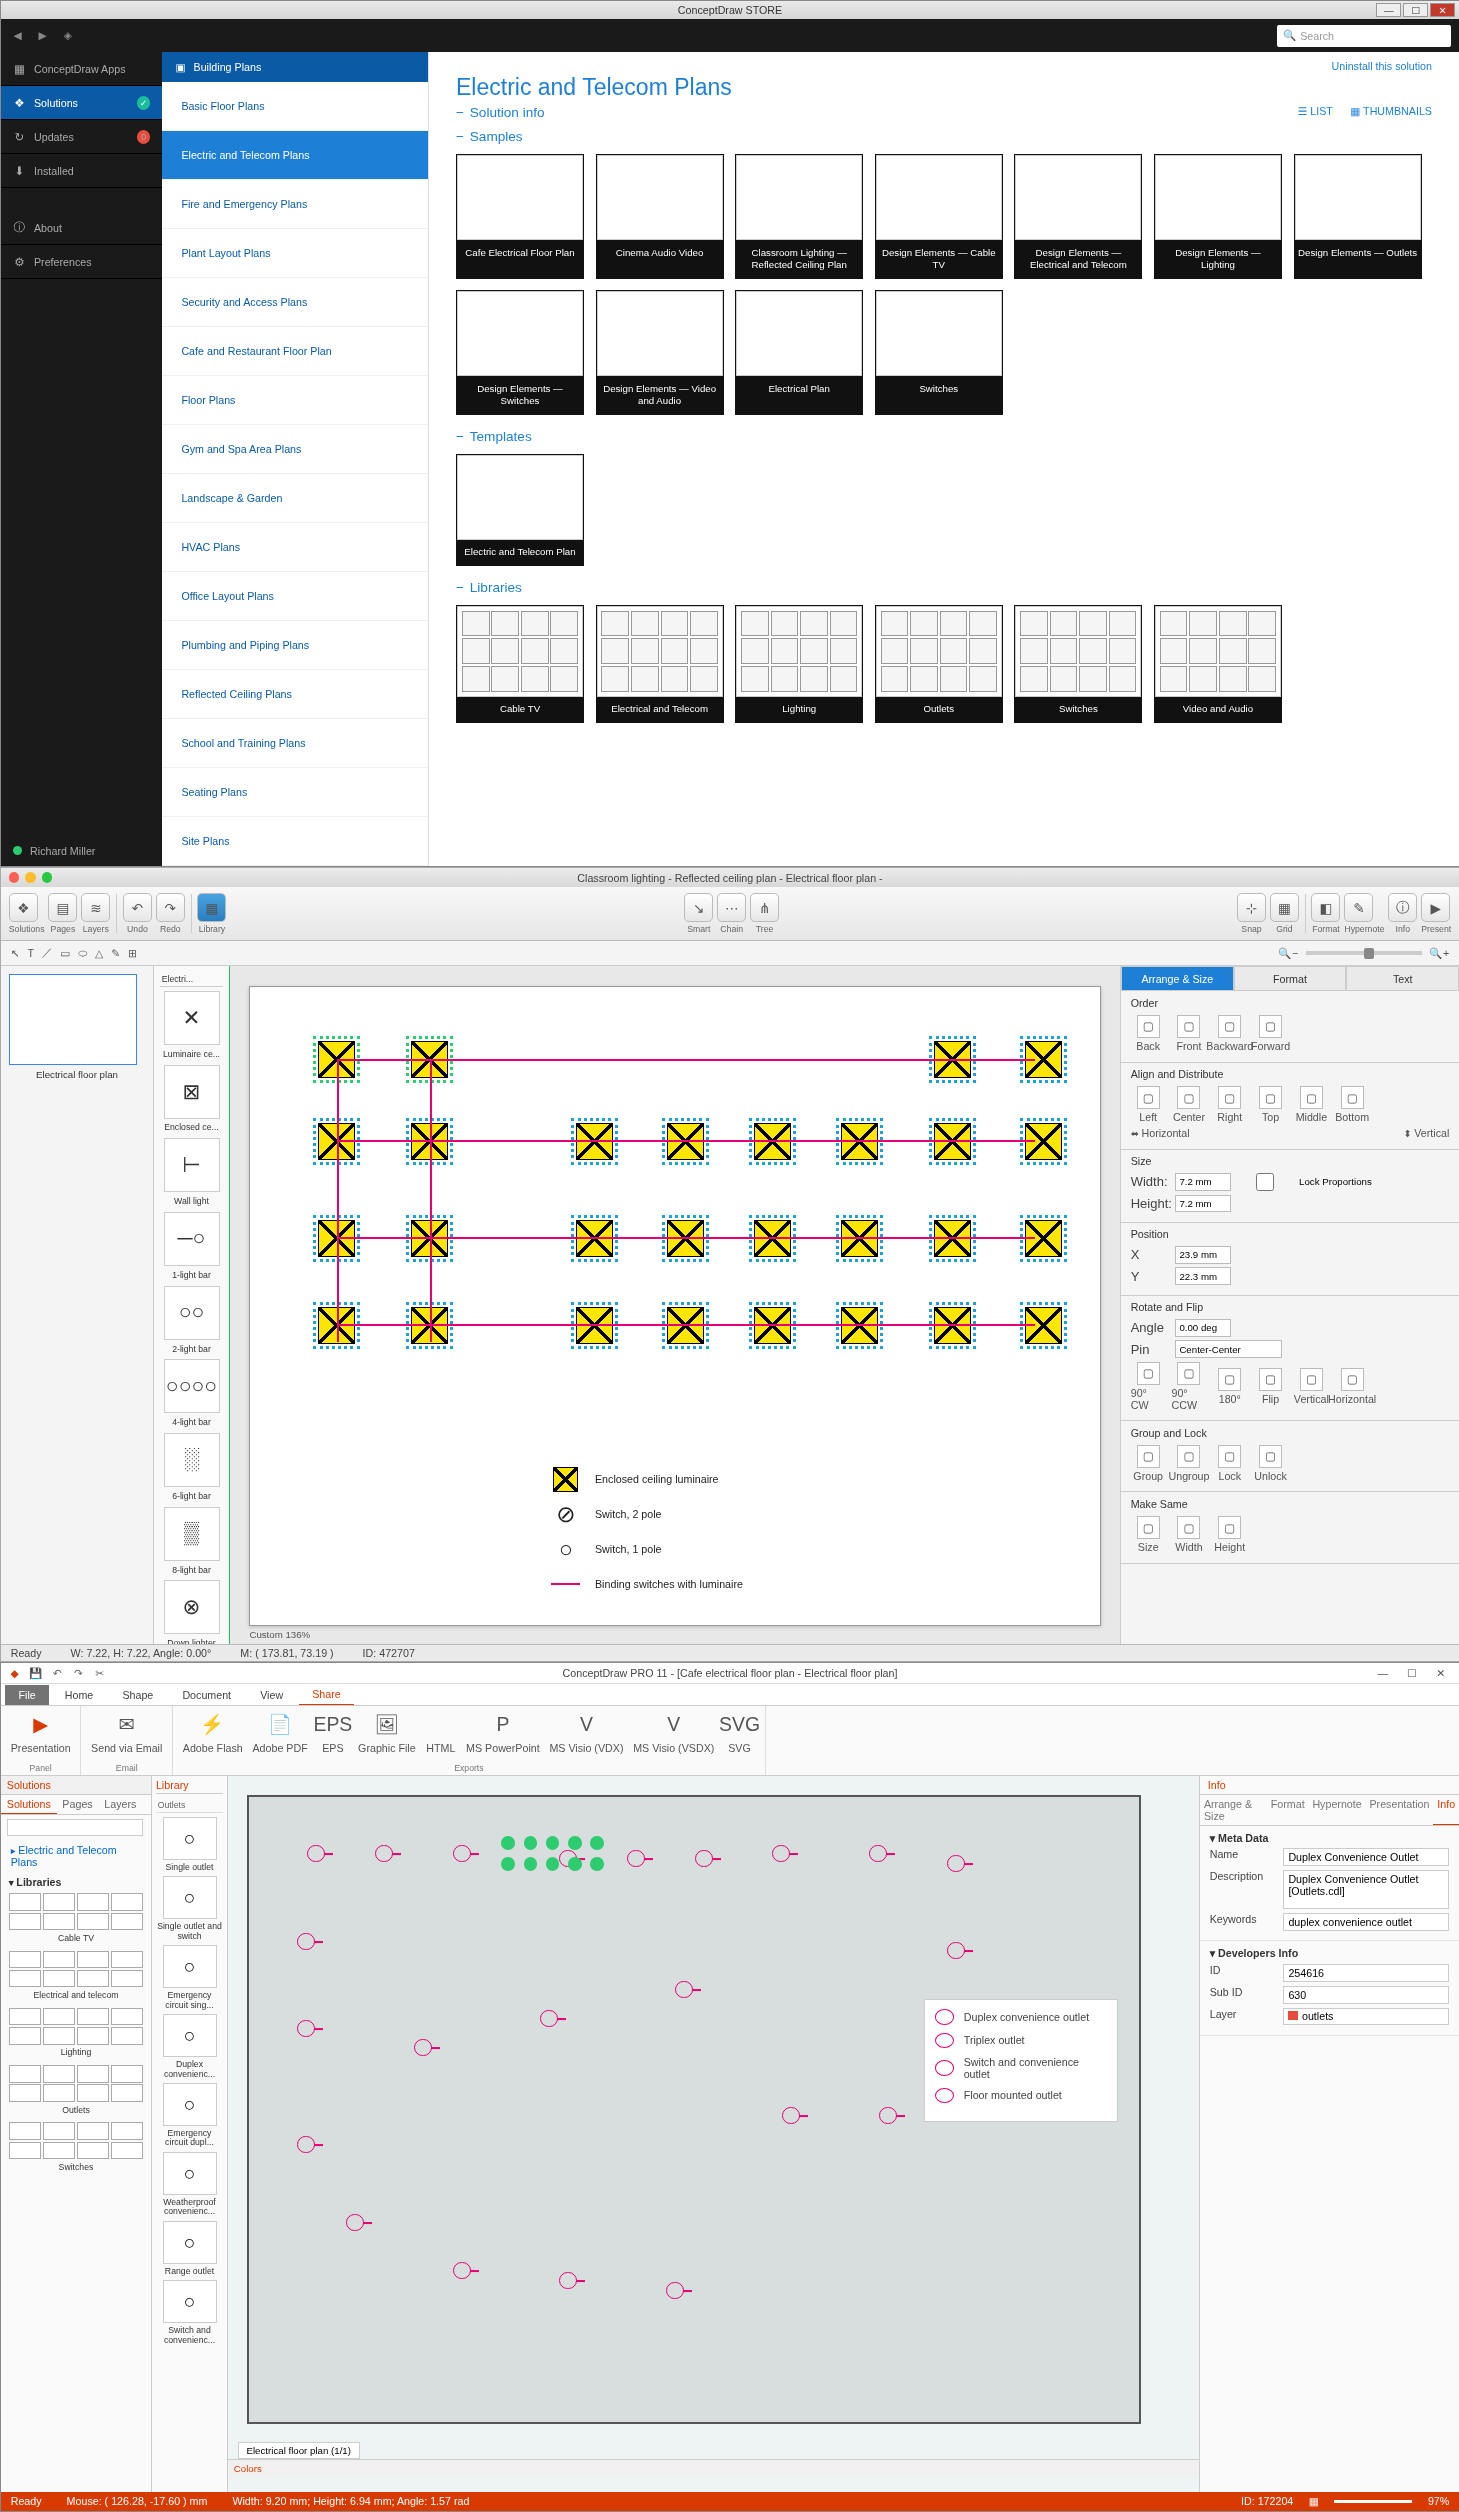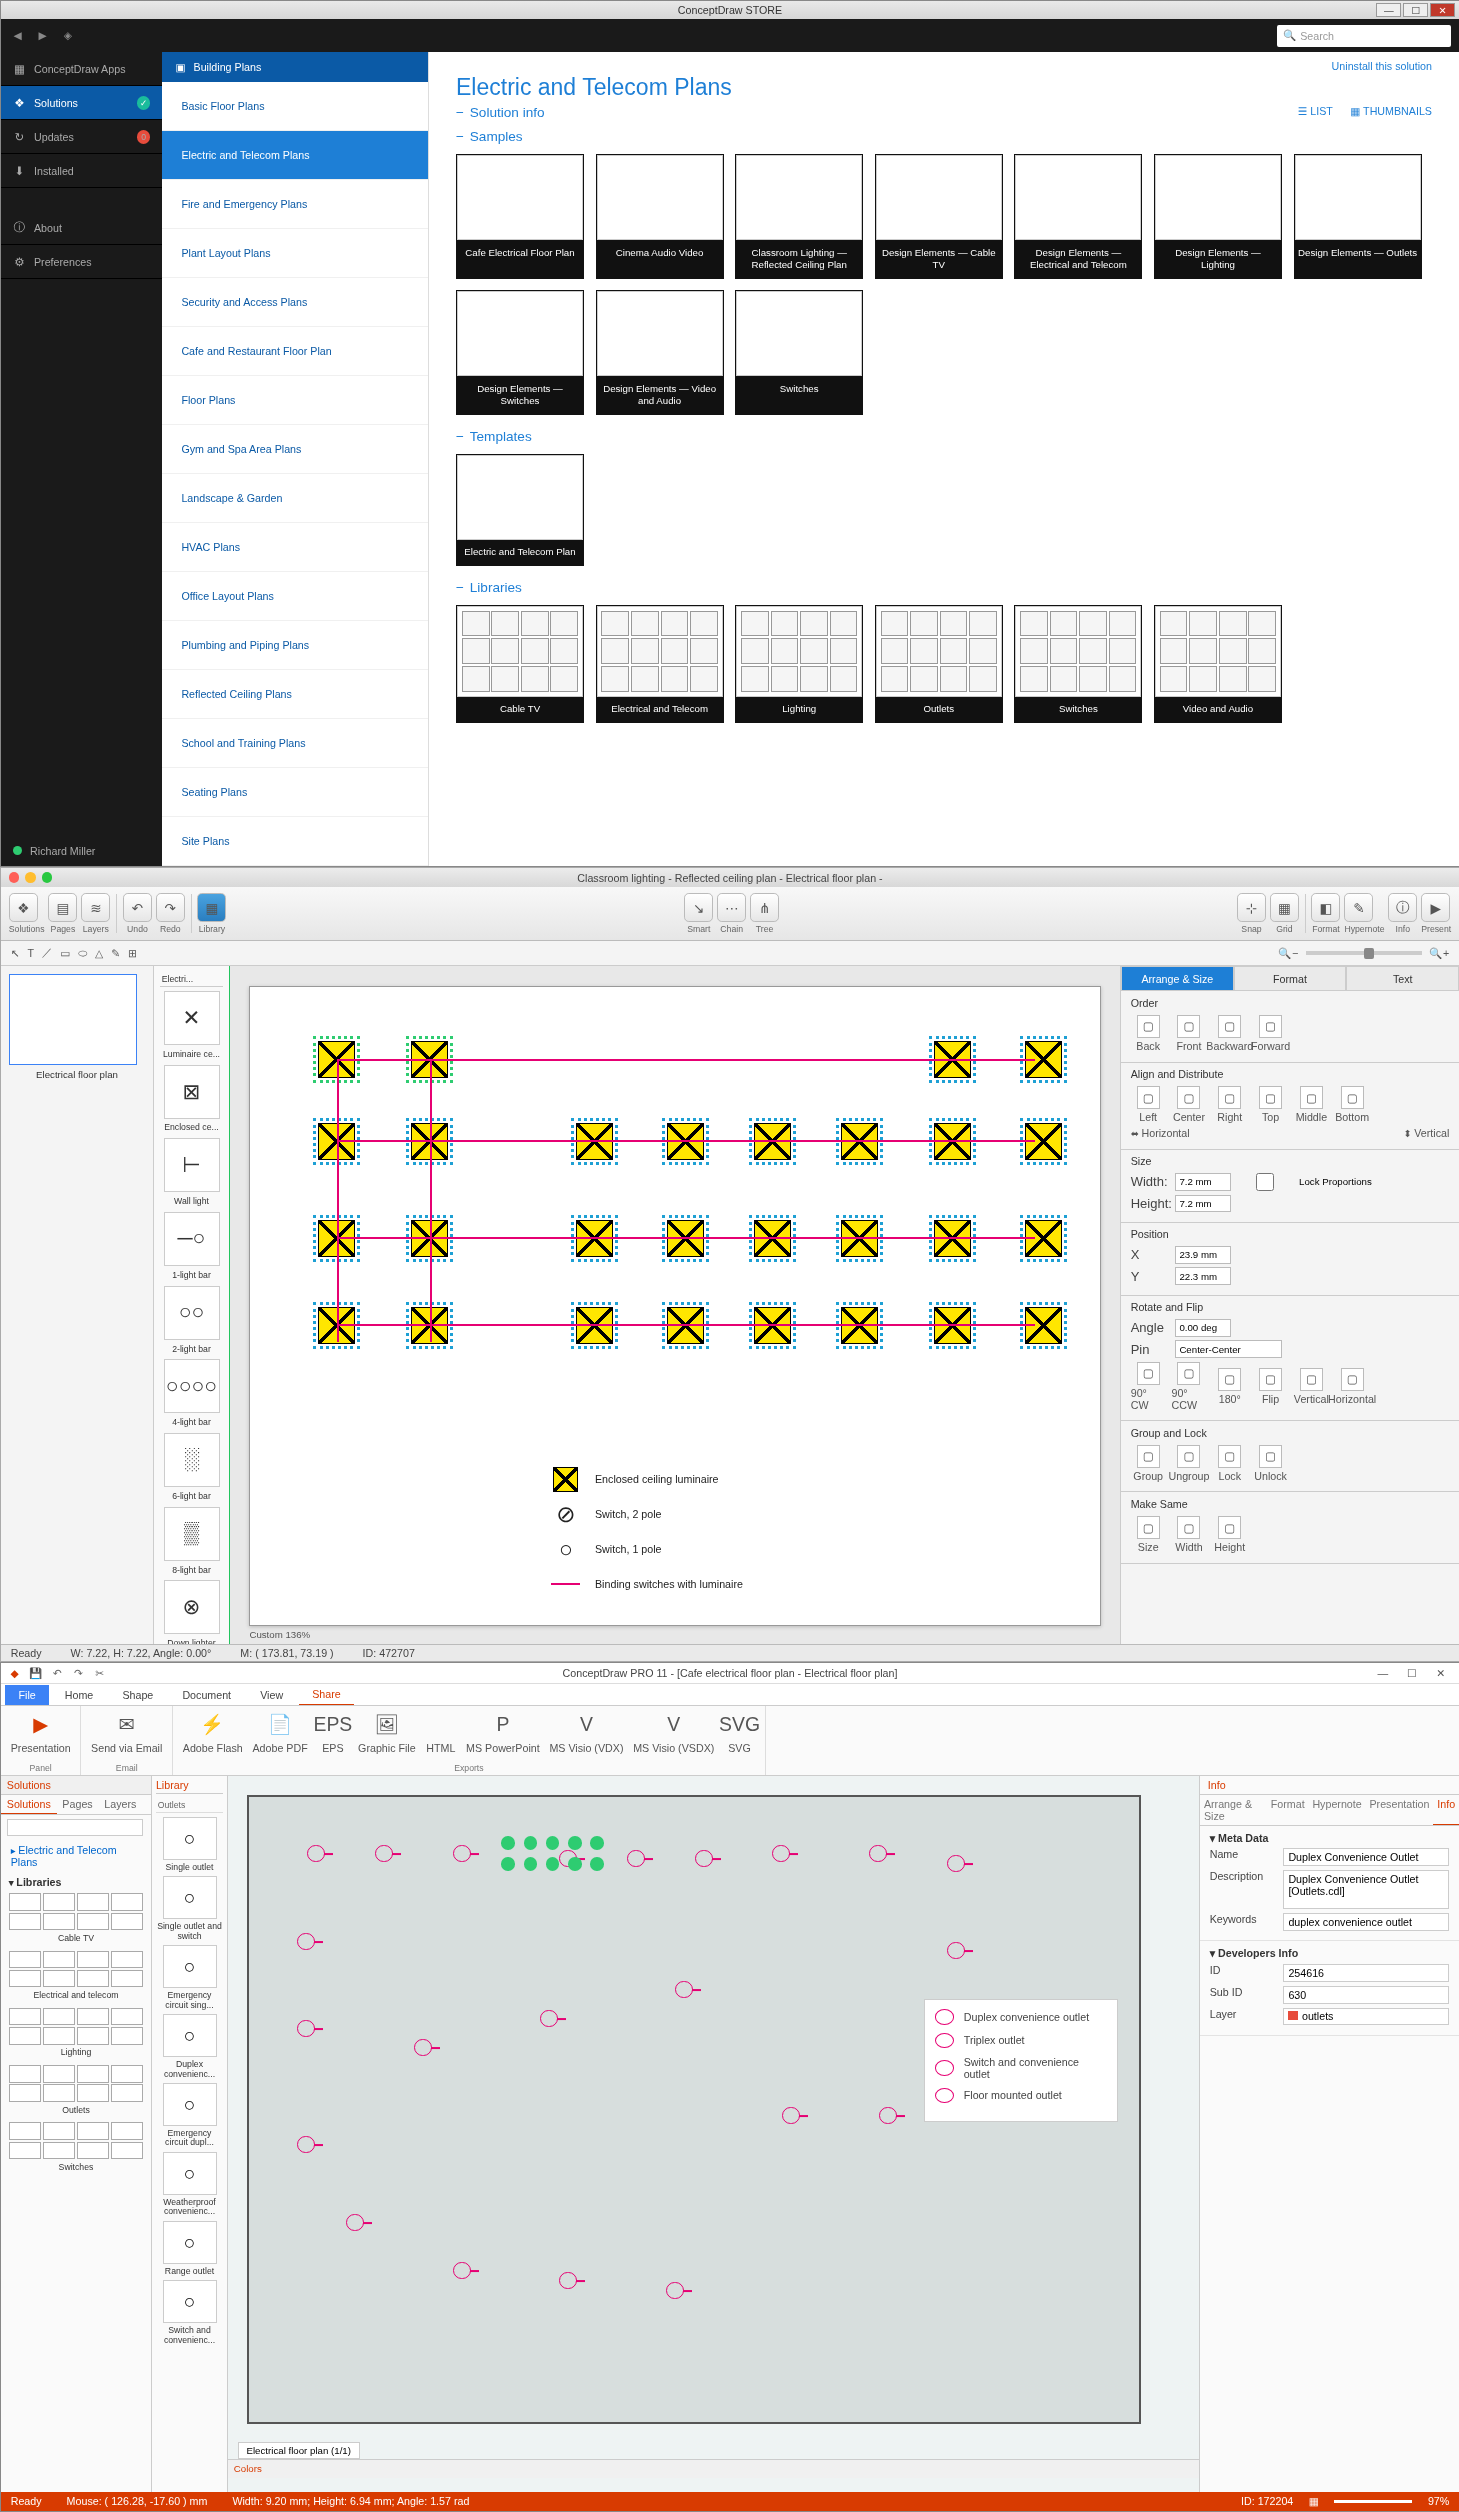--- a/index.html
+++ b/index.html
@@ -80,21 +80,21 @@
 .a2-sb{height:17.4px;background:#eaeaea;border-top:1px solid #bbb;display:flex;align-items:center;gap:29px;padding:0 9.7px;font-size:9.7px;color:#444}
 
 .app3{width:100%;height:850px;background:#fff;display:flex;flex-direction:column;border:1px solid #888}
 .a3-qa{height:21.3px;background:#fff;border-bottom:1px solid #ddd;display:flex;align-items:center;padding:0 5.8px;gap:5.8px;position:relative}
 .a3-qa .ico{width:15.5px;height:15.5px;display:flex;align-items:center;justify-content:center;font-size:10.7px;color:#666}
 .a3-qa .ttl{position:absolute;left:50%;transform:translateX(-50%);font-size:10.7px;color:#444}
 .a3-qa .wbt{position:absolute;right:5.8px;display:flex;gap:3.9px}
 .a3-qa .wbt span{width:25px;height:15.5px;display:flex;align-items:center;justify-content:center;font-size:10.7px;color:#555}
 .a3-rib-tabs{height:21.3px;display:flex;align-items:flex-end;padding-left:3.9px;gap:1.9px;border-bottom:1px solid #ccc}
 .a3-rib-tabs .t{padding:3.9px 13.6px;font-size:10.7px;color:#444}
-.a3-rib-tabs .t.file{background:#3b82f6;color:#fff}
+.a3-rib-tabs .t.file{background:#737373;color:#fff}
 .a3-rib-tabs .t.on{color:#d83b01;border-bottom:1.9px solid #d83b01}
 .a3-rib{height:70px;border-bottom:1px solid #ccc;display:flex;background:#fafafa}
 .a3-rib .g{border-right:1px solid #ddd;padding:3.9px 9.7px 1.9px;display:flex;flex-direction:column;align-items:center;gap:1.9px}
 .a3-rib .g .ics{display:flex;gap:9.7px}
 .a3-rib .g .ic{display:flex;flex-direction:column;align-items:center;gap:1.9px;font-size:8.7px;color:#555}
 .a3-rib .g .ic .b{width:31px;height:31px;display:flex;align-items:center;justify-content:center;font-size:19.4px}
 .a3-rib .g .gl{font-size:8.7px;color:#777;margin-top:auto}
 .a3-body{flex:1;display:flex;overflow:hidden}
 .a3-sol{width:151px;border-right:1px solid #ccc;background:#fafafa;display:flex;flex-direction:column}
 .a3-sol .hd{height:19.4px;background:#f0f0f0;border-bottom:1px solid #ccc;display:flex;align-items:center;padding:0 5.8px;color:#d83b01;font-size:10.7px}
@@ -258,20 +258,24 @@
           <div class="card ">
             <div class="th"></div>
             <div class="lbl">Design Elements — Switches</div>
           </div>
           <div class="card ">
             <div class="th"></div>
             <div class="lbl">Design Elements — Video and Audio</div>
           </div>
           <div class="card ">
             <div class="th"></div>
+            <div class="lbl">Electrical Plan</div>
+          </div>
+          <div class="card ">
+            <div class="th"></div>
             <div class="lbl">Switches</div>
           </div>
         </div>
    <div class="sec">Templates</div>
    <div class="row" id="tpl-row">
           <div class="card ">
             <div class="th"></div>
             <div class="lbl">Electric and Telecom Plan</div>
           </div>
         </div>

